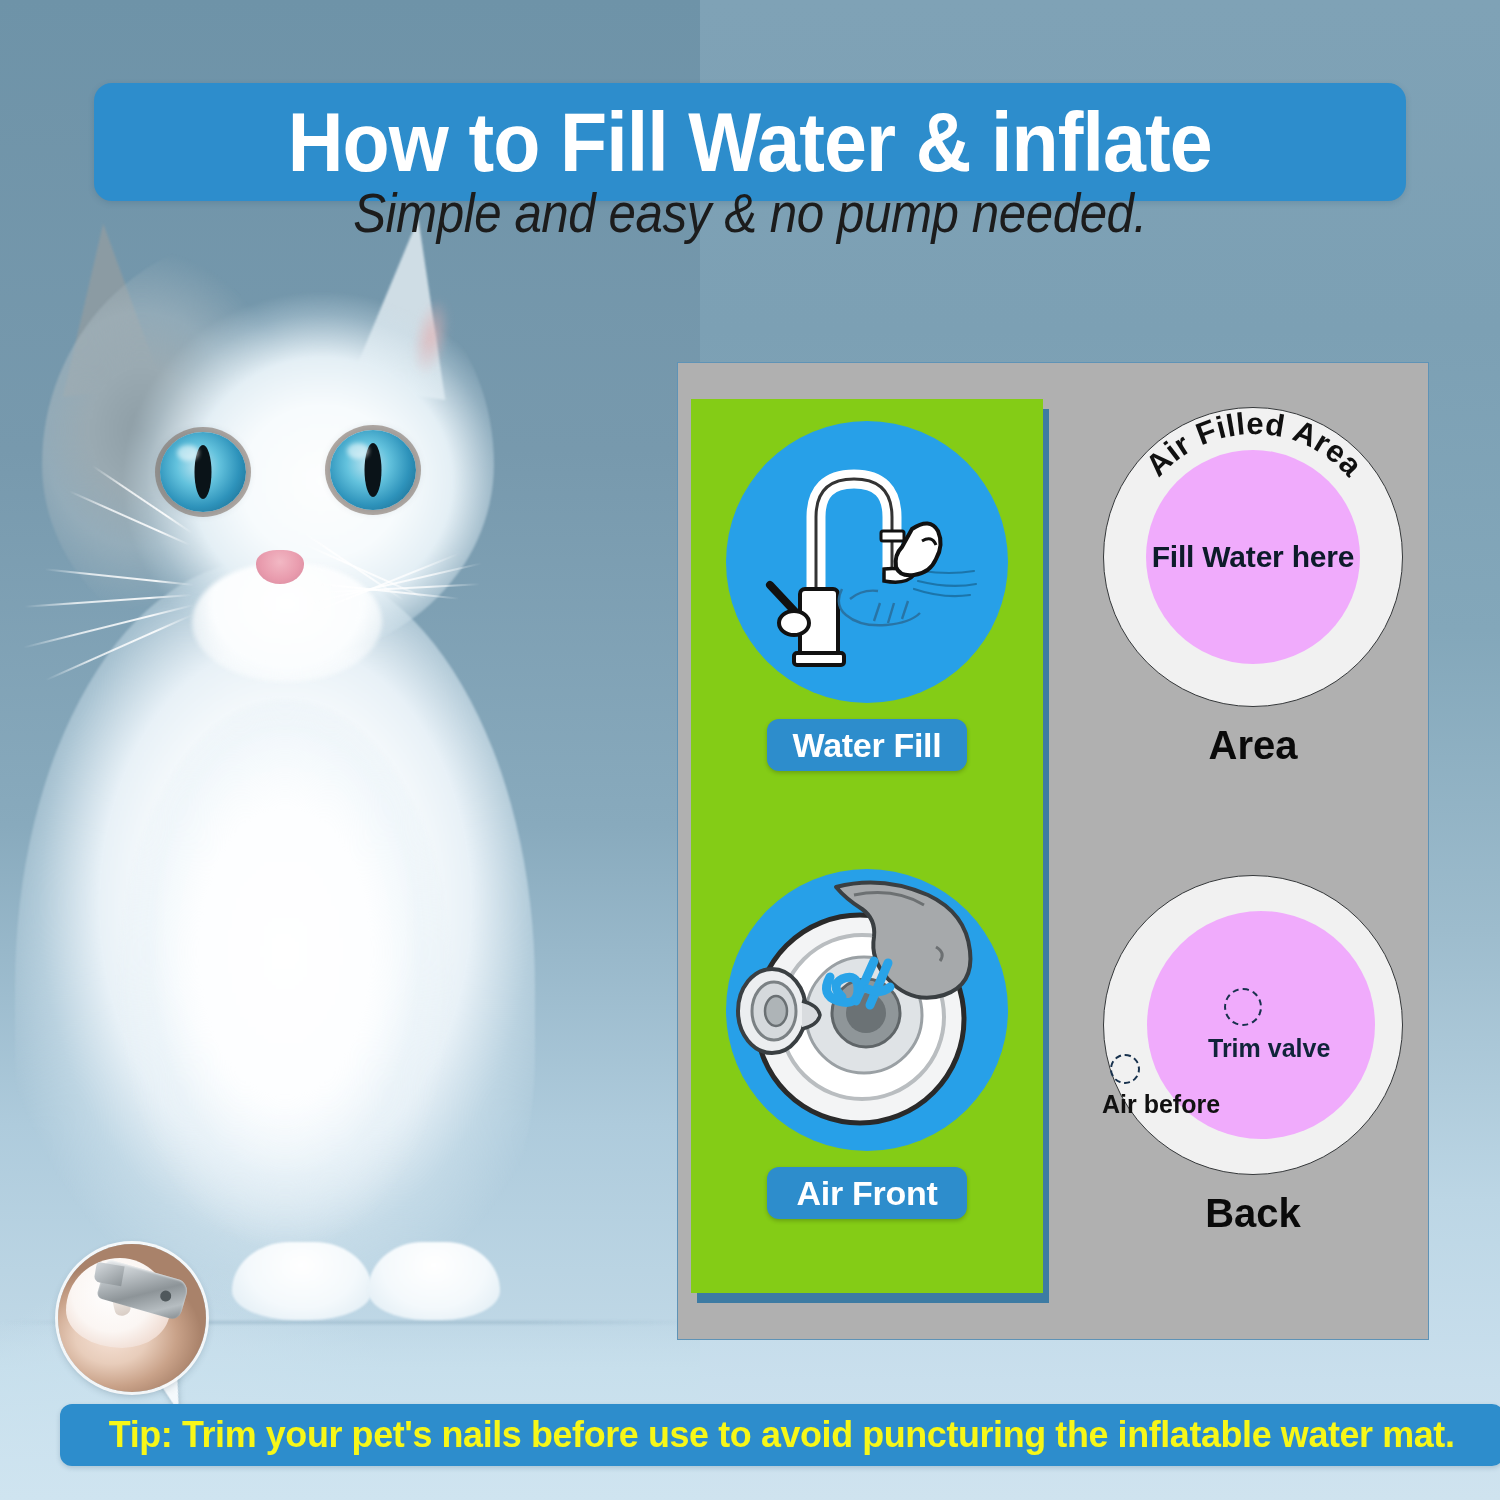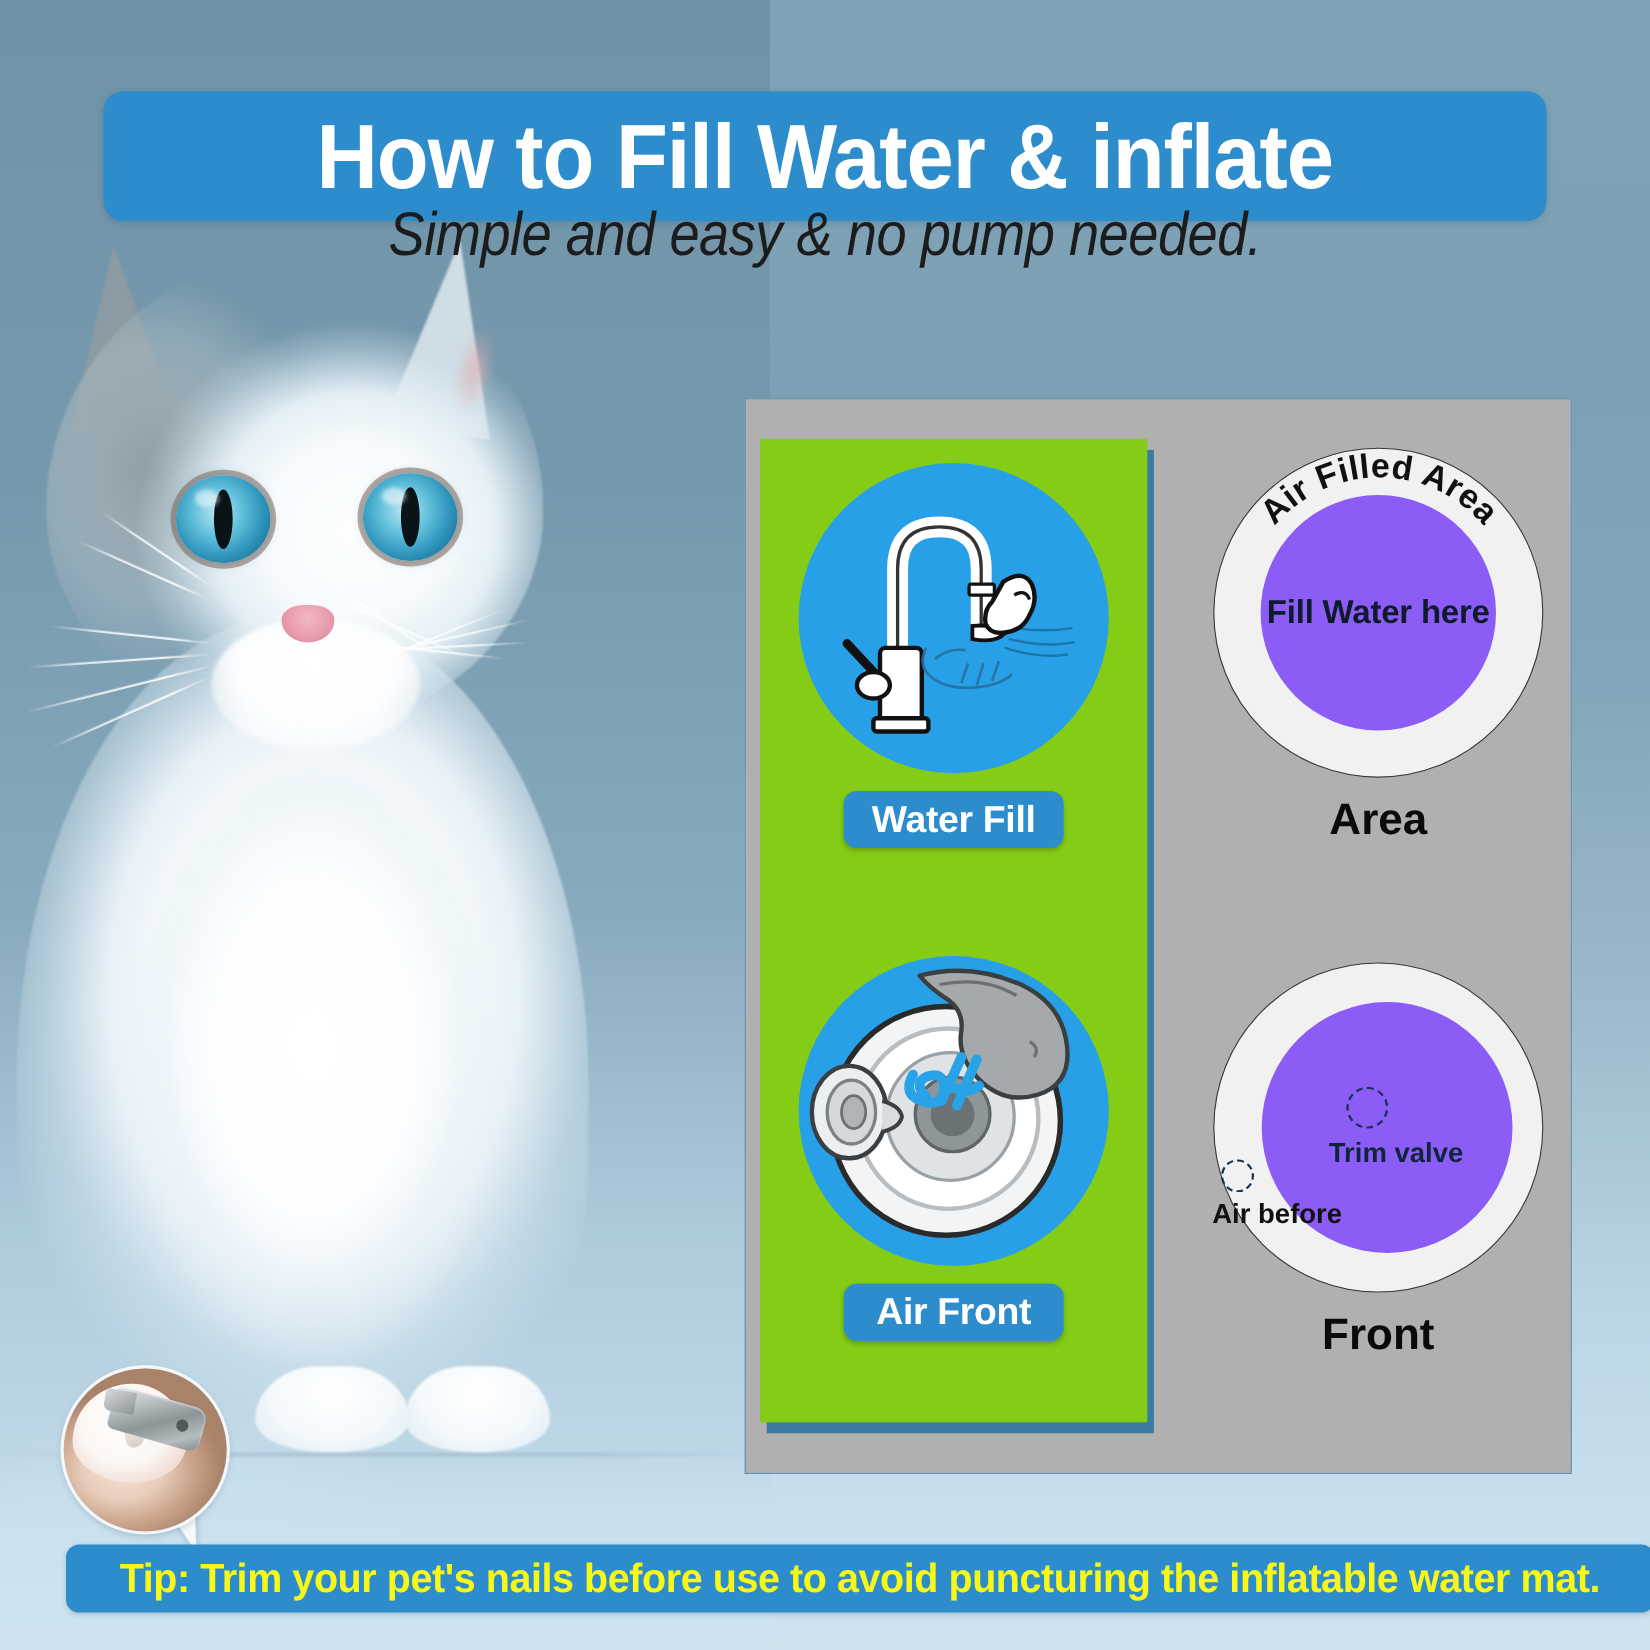--- a/index.html
+++ b/index.html
@@ -275,21 +275,21 @@
     border-radius: 50%;
     background: #f1f1f1;
     border: 1.5px solid #35383a;
     margin: 0 auto;
   }
   .ring-inner {
     position: absolute;
     left: 50%; top: 50%;
     transform: translate(-50%, -50%);
     border-radius: 50%;
-    background: #8b5cf6;
+    background: #f0abfc;
     display: flex;
     align-items: center;
     justify-content: center;
   }
   .ring.front .ring-inner { width: 214px; height: 214px; }
   .ring.back  .ring-inner { width: 228px; height: 228px; margin-left: 8px; }
 
   .inner-label {
     color: #0d1b2a;
     font-weight: bold;
@@ -573,21 +573,21 @@
     </div>
 
     <div class="ring-wrap back">
       <div class="ring back">
         <div class="ring-inner"></div>
         <div class="valve-dot water"></div>
         <div class="valve-label water">Trim valve</div>
         <div class="valve-dot air"></div>
         <div class="valve-label air">Air before</div>
       </div>
-      <div class="side-label">Front</div>
+      <div class="side-label">Back</div>
     </div>
   </div>
 
   <div class="callout">
     <div class="callout-tail"></div>
     <div class="callout-circle">
       <div class="paw-pad"></div>
       <div class="claw"></div>
       <div class="clipper">
         <div class="clipper-jaw"></div>

